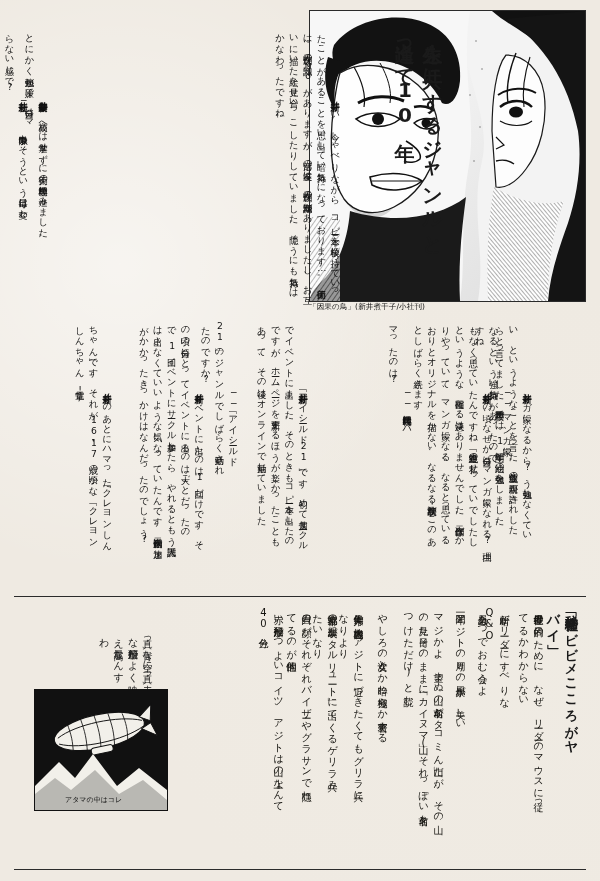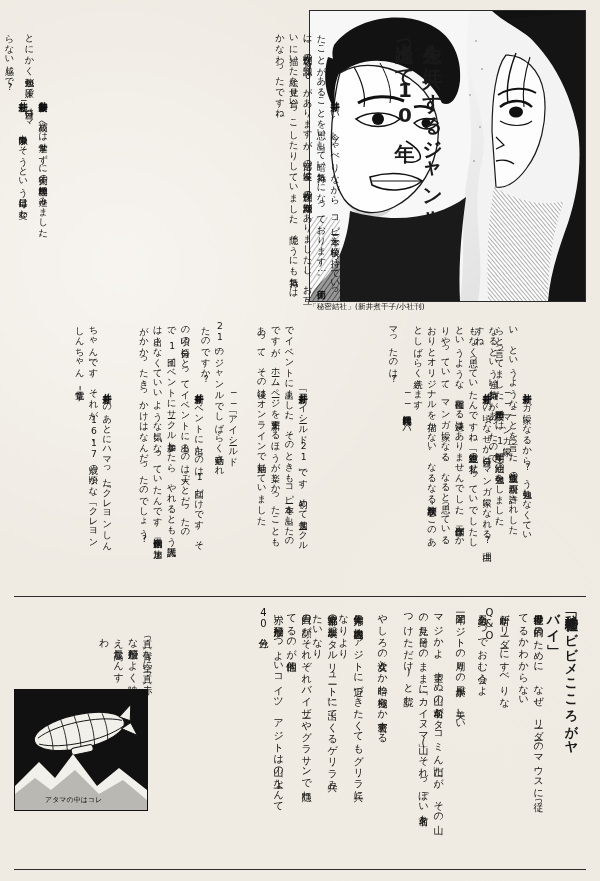--- a/index.html
+++ b/index.html
@@ -110,21 +110,21 @@
     top: 8px;
     height: 150px;
     font-size: 13px;
     font-weight: bold;
     writing-mode: vertical-rl;
     text-orientation: upright;
     letter-spacing: 0.05em;
   }
   .illus {
     position: absolute;
-    left: 0;
+    left: 20px;
     top: 92px;
     width: 132px;
     height: 120px;
     background: #111;
     overflow: hidden;
     border: 1px solid #111;
   }
   .illus-note {
     position: absolute;
     left: 20px;
@@ -234,21 +234,21 @@
 
         <g opacity="0.35">
           <circle cx="166" cy="30" r="1" fill="#333"></circle>
           <circle cx="172" cy="58" r="1" fill="#333"></circle>
           <circle cx="160" cy="84" r="1" fill="#333"></circle>
           <circle cx="170" cy="116" r="1" fill="#333"></circle>
           <circle cx="164" cy="150" r="1" fill="#333"></circle>
         </g>
       </svg>
     </div>
-    <div class="art-caption">「秘密結社」(新井煮干子/小社刊)</div>
+    <div class="art-caption">「因果の鳥」(新井煮干子/小社刊)</div>
 
     <div class="headline">
       <div>人生を共にするジャンルと</div>
     </div>
     <div class="headline" style="right:168px; top:18px; font-size:20px;">
       <div>出逢って10年</div>
     </div>
 
     <div class="vcol" style="left:16px; top:18px; height:190px; width:14px;">
       <span class="speaker">新井</span><span>── 中学以降もそうという毎日は変わらない感じで?</span>

